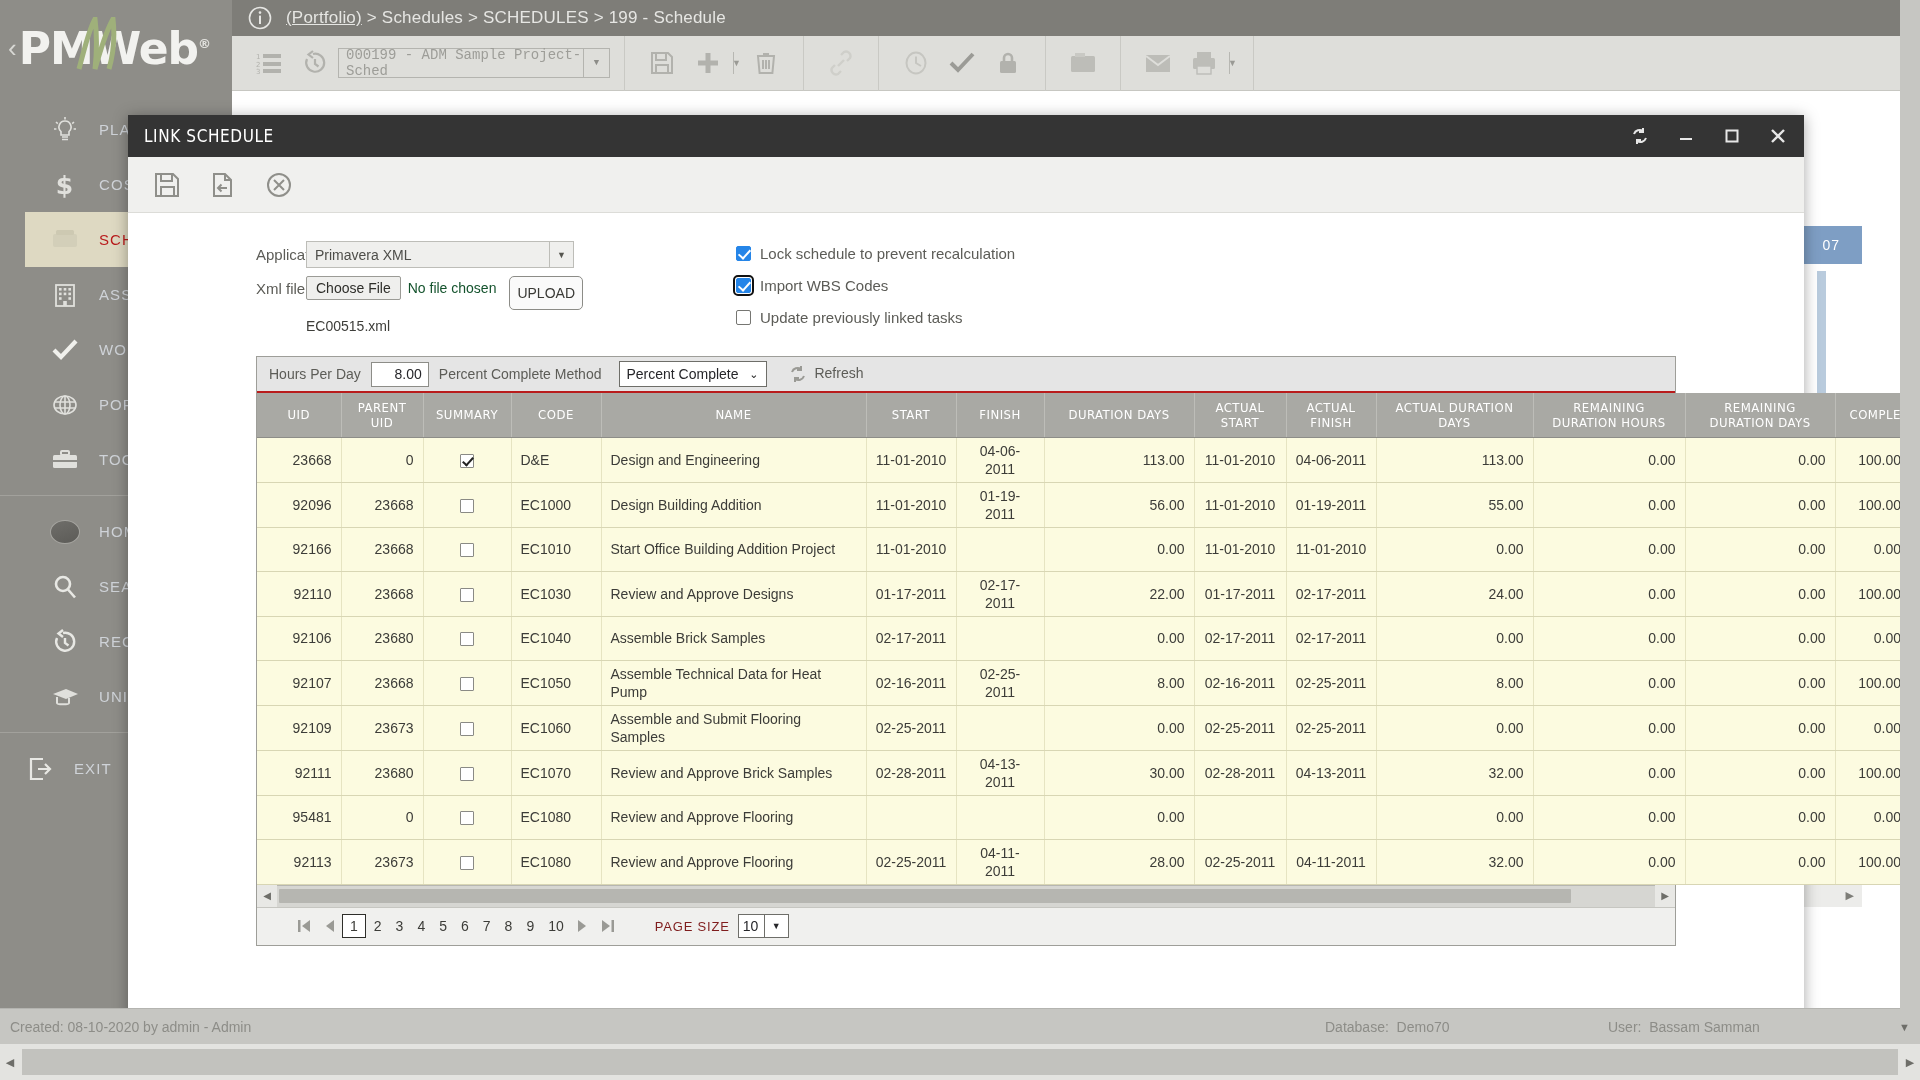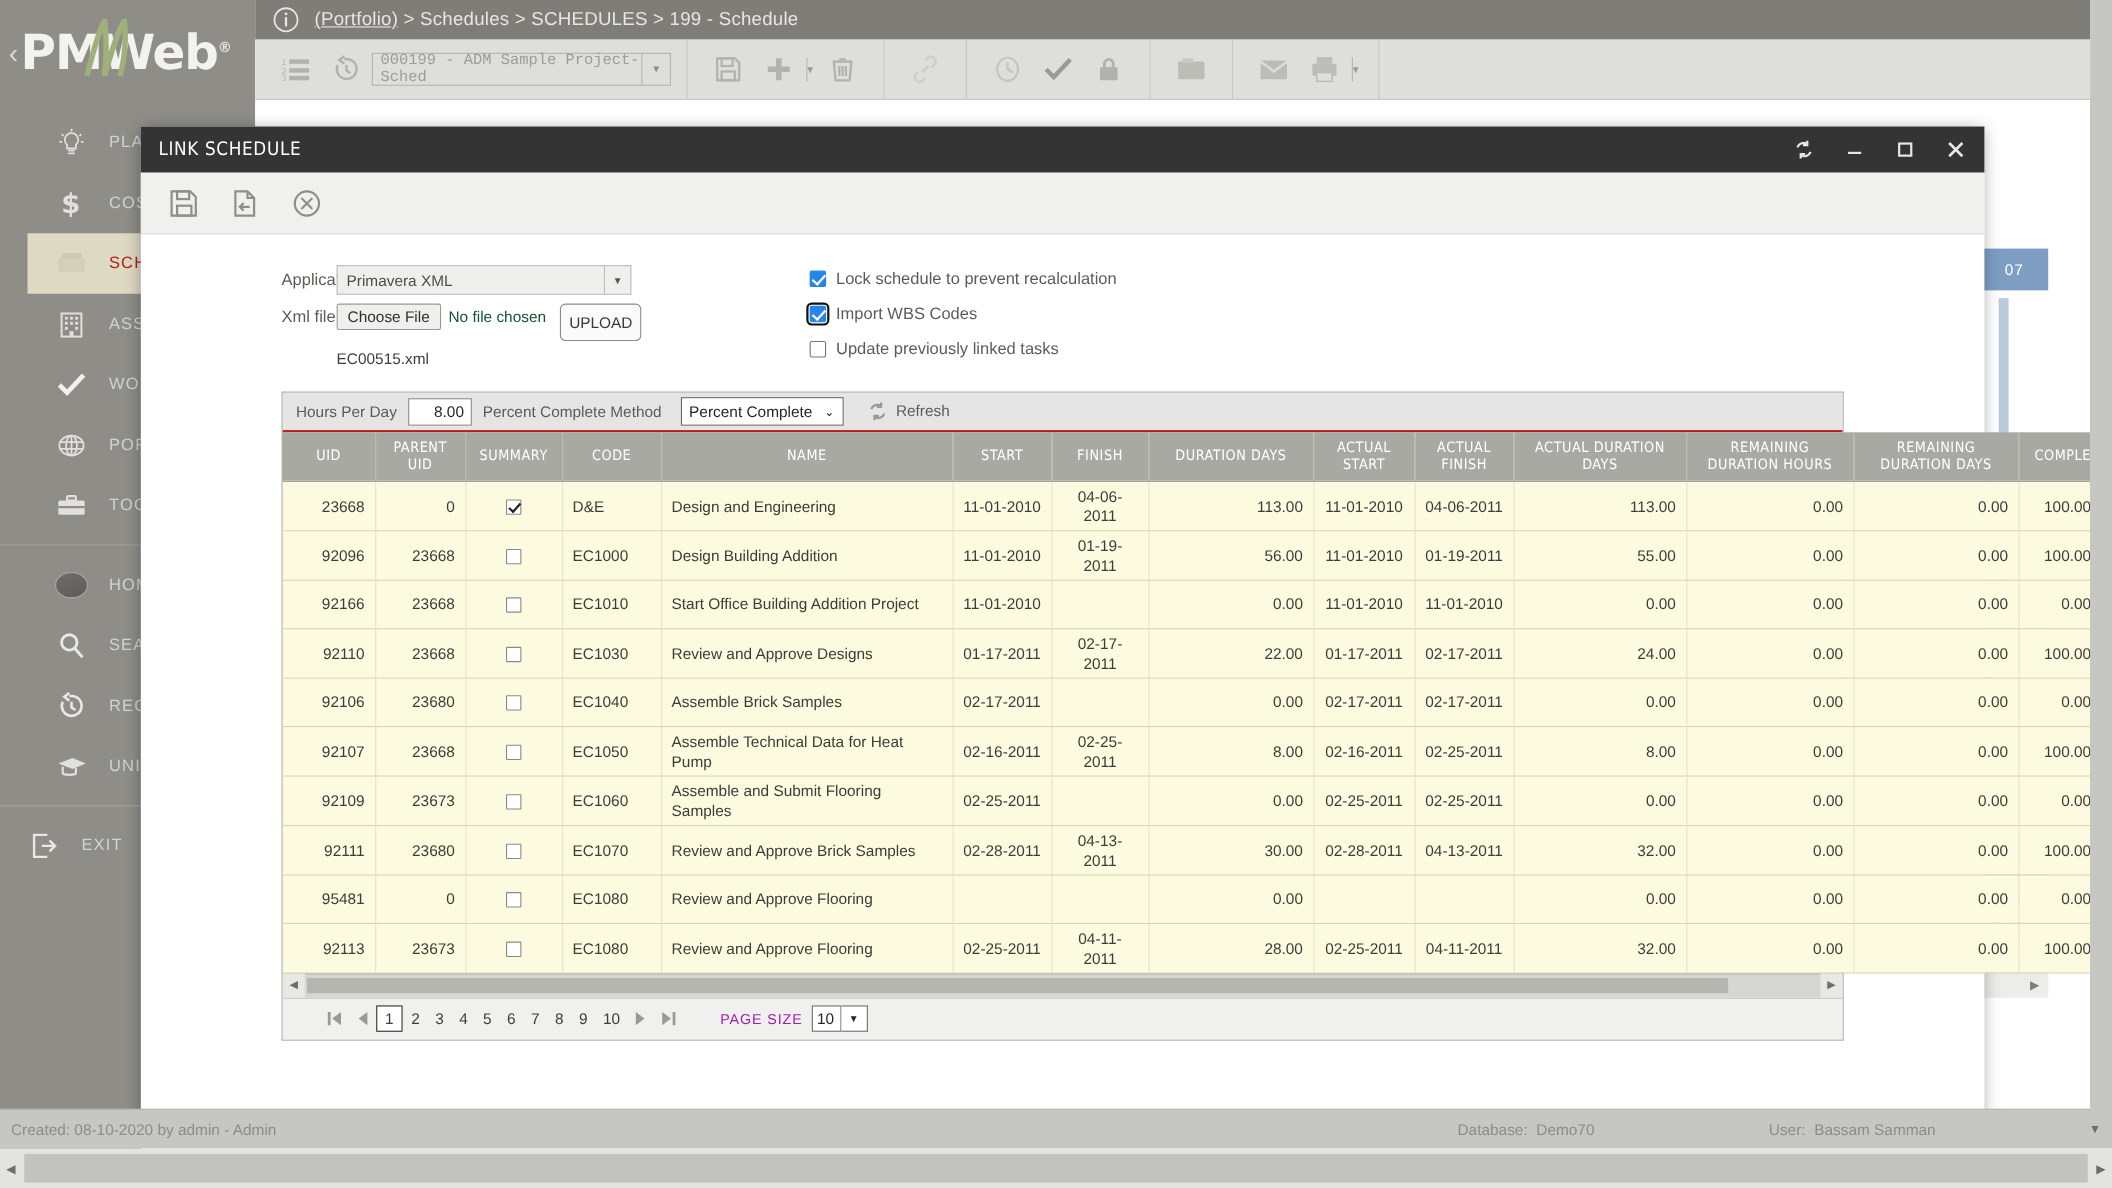--- a/index.html
+++ b/index.html
@@ -240,21 +240,21 @@
   .pager {
     height: 38px; background: #f0f0ee; display: flex; align-items: center;
     padding-left: 34px; border-top: 1px solid #c6c6c1;
   }
   .pg-nav { color: #9a9a95; font-size: 13px; padding: 0 6px; display:flex; align-items:center;}
   .pg-num {
     font-size: 14px; color: #3c3c38; padding: 2px 6px; margin: 0 1px; min-width: 16px;
     text-align: center;
   }
   .pg-num.cur { border: 1px solid #2e2e2a; background: #fff; padding: 3px 7px; }
-  .pg-size-lbl { font-size: 13px; color: #a21caf; letter-spacing: .8px; margin-left: 34px; }
+  .pg-size-lbl { font-size: 13px; color: #7f1d1d; letter-spacing: .8px; margin-left: 34px; }
   .pg-size-box {
     margin-left: 8px; width: 27px; height: 24px; border: 1px solid #6e6e69;
     background: #fff; font-size: 14px; color: #26262a; padding-left: 4px; line-height: 22px;
   }
   .pg-size-arrow {
     width: 24px; height: 24px; border: 1px solid #6e6e69; border-left: none;
     background: #fff; display: flex; align-items: center; justify-content: center;
     font-size: 9px; color: #26262a;
   }
 

